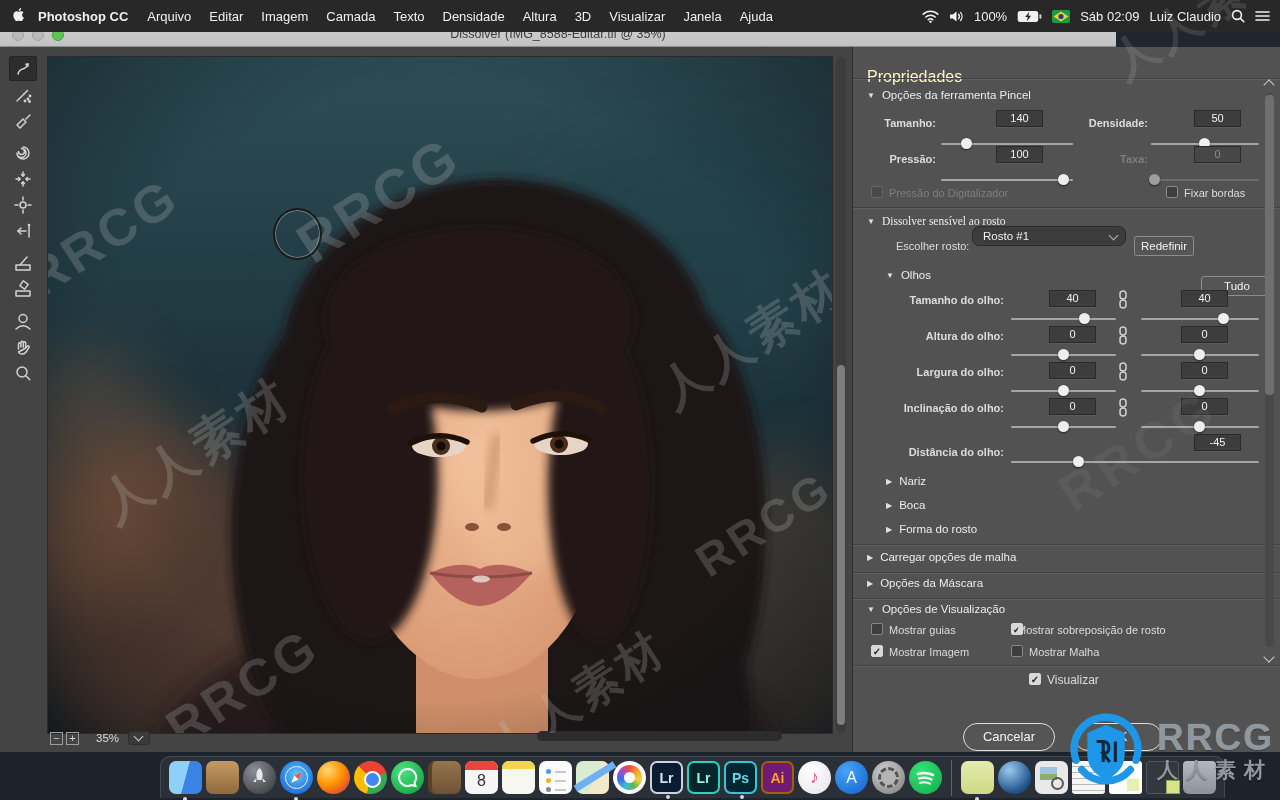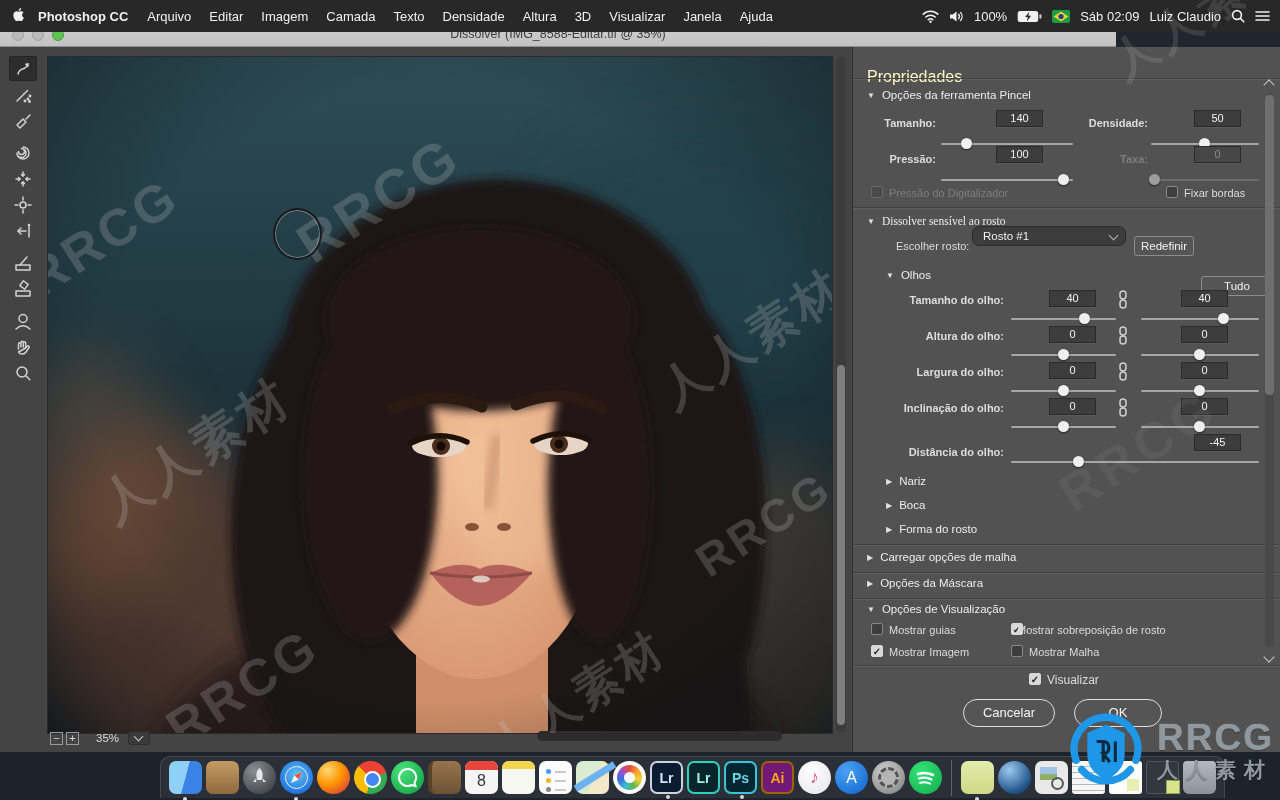--- a/index.html
+++ b/index.html
@@ -66,21 +66,21 @@
   .cb { position:absolute; width:12px; height:12px; background:#3e3e3e; border:1px solid #888; border-radius:2px; }
   .cb.dis { border-color:#676767; background:#494949; }
   .cb.on { background:#d8d8d8; border-color:#d8d8d8; }
   .cb.on::after { content:"✓"; color:#222; font-size:10px; line-height:11px; display:block; text-align:center; font-weight:bold; }
   .dis-lbl { color:#7e7e7e; }
   .dd { position:absolute; height:20px; background:#3d3d3d; border:1px solid #2a2a2a; color:#f0f0f0; font-size:11.5px; line-height:18px; padding-left:10px; }
   .dd .chev { border-color:#b5b5b5; right:8px; left:auto; top:5px; }
   .pbtn { position:absolute; height:20px; background:#555; border:1px solid #8d8d8d; border-radius:3px; color:#f2f2f2; font-size:11.5px; text-align:center; line-height:18px; }
   .linkicon { position:absolute; width:14px; height:19px; }
   .linkicon svg { stroke:#cfcfcf; fill:none; stroke-width:1.5; }
-  .pill { position:absolute; height:28px; border:1.5px solid #dedede; border-radius:15px; background:rgba(255,255,255,.02); color:#f5f5f5; font-size:13px; text-align:center; line-height:25px; }
+  .pill { position:absolute; height:28px; border:1.5px solid #dedede; border-radius:15px; background:rgba(255,255,255,.02); color:#f5f5f5; font-size:13px; text-align:center; line-height:25px;margin-top:24px; }
   
   #pscroll { position:absolute; left:410px; top:34px; width:12px; height:580px; }
   #pscroll .ptrack { position:absolute; left:2px; top:12px; bottom:14px; width:9px; background:#494949; border-radius:4px; }
   #pscroll .pthumb { position:absolute; left:2px; top:14px; width:9px; height:300px; background:#6f6f6f; border-radius:4px; }
   .schev { position:absolute; width:8px; height:8px; border-right:1.5px solid #c9c9c9; border-bottom:1.5px solid #c9c9c9; }
 
   
   #desktop { position:absolute; left:0; top:752px; width:1280px; height:48px; background:#1d232a; }
   #dock { position:absolute; left:160px; top:4px; height:42px; display:flex; align-items:center; gap:4px; padding:0 8px; background:rgba(55,60,68,.55); border:1px solid rgba(255,255,255,.12); border-bottom:none; border-radius:10px 10px 0 0; }
   .dk { width:33px; height:33px; border-radius:7px; position:relative; flex:none; }

